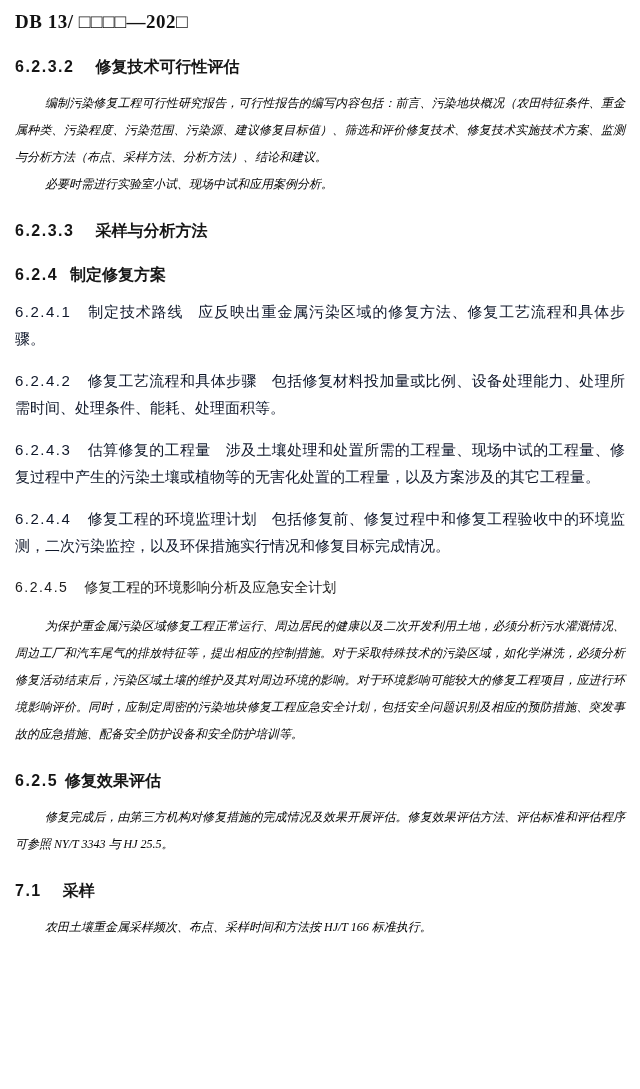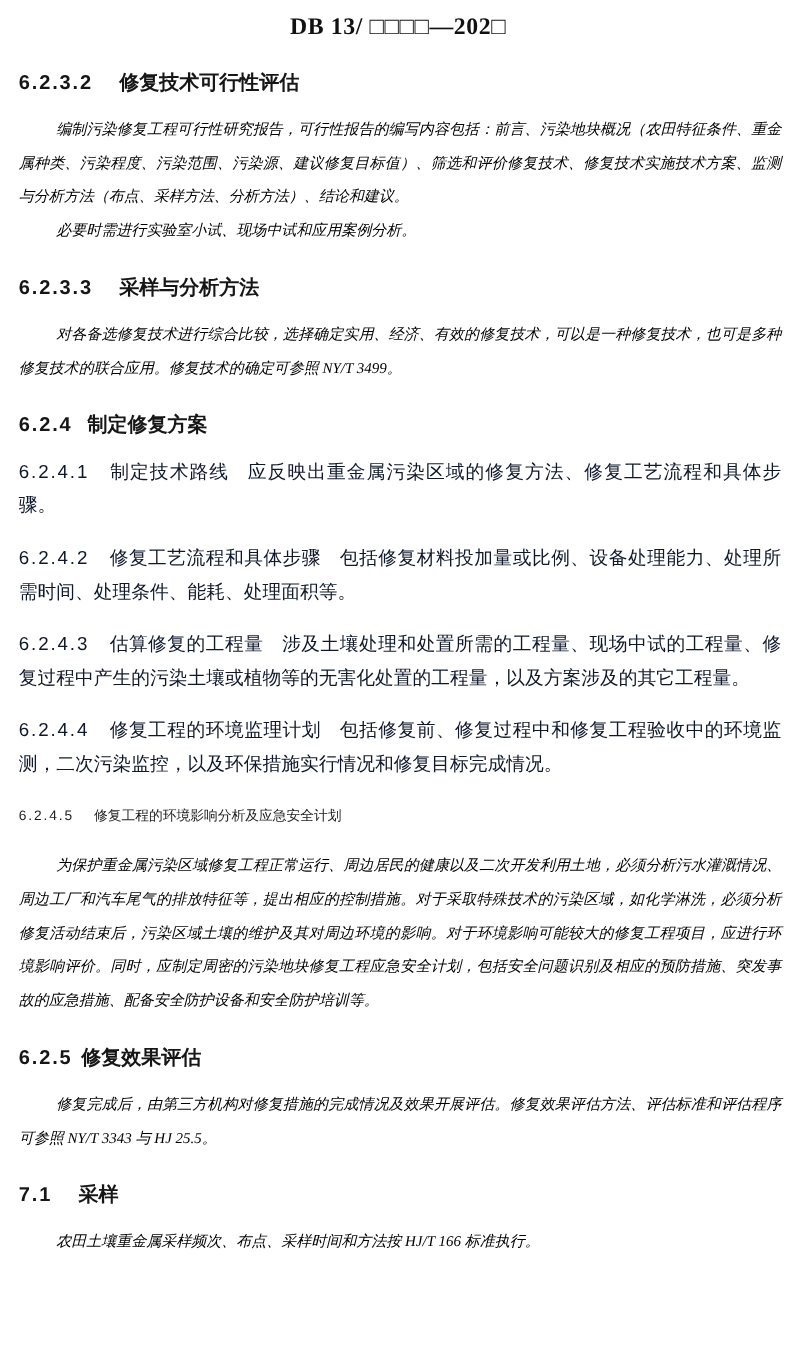--- a/index.html
+++ b/index.html
@@ -12,21 +12,21 @@
     width: 640px;
     height: 1089px;
     box-sizing: border-box;
     padding: 10px 15px 0 15px;
     overflow: hidden;
     background: #ffffff;
     color: #1c1c1c;
   }
   
   .doc-header {
-    text-align: center;
+    text-align: left;
     font-family: "Liberation Serif", "DejaVu Serif", serif;
     font-weight: bold;
     font-size: 19px;
     line-height: 24px;
     letter-spacing: 0.5px;
     color: #111111;
     margin: 0 3px 22px 0;
   }
   
   .h {
@@ -68,42 +68,41 @@
     margin-right: 16px;
   }
   .clause .ctitle {
     font-family: "Liberation Sans", "DejaVu Sans", sans-serif;
     margin-right: 15px;
   }
   
   .h-light {
     font-family: "Liberation Sans", "DejaVu Sans", sans-serif;
     font-weight: 400;
-    font-size: 11px;
+    font-size: 14px;
     line-height: 27px;
     color: #1c1c1c;
     margin: 8px 0 12px 0;
   }
   .h-light .num { letter-spacing: 1.5px; margin-right: 16px; }
 </style>
 </head>
 <body>
 
 <div class="page">
 
   <div class="doc-header">DB 13/ □□□□—202□</div>
 
   <h2 class="h"><span class="num gw">6.2.3.2</span><span>修复技术可行性评估</span></h2>
 
   <p class="para mb0">编制污染修复工程可行性研究报告，可行性报告的编写内容包括：前言、污染地块概况（农田特征条件、重金属种类、污染程度、污染范围、污染源、建议修复目标值）、筛选和评价修复技术、修复技术实施技术方案、监测与分析方法（布点、采样方法、分析方法）、结论和建议。</p>
   <p class="para">必要时需进行实验室小试、现场中试和应用案例分析。</p>
 
   <h2 class="h"><span class="num gw">6.2.3.3</span><span>采样与分析方法</span></h2>
 
-  <p class="para">对各备选修复技术进行综合比较，选择确定实用、经济、有效的修复技术，可以是一种修复技术，也可是多种修复技术的联合应用。修复技术的确定可参照 NY/T 3499。</p>
 
   <h2 class="h"><span class="num gm">6.2.4</span><span>制定修复方案</span></h2>
 
   <p class="clause"><span class="num">6.2.4.1</span><span class="ctitle">制定技术路线</span><span>应反映出重金属污染区域的修复方法、修复工艺流程和具体步骤。</span></p>
 
   <p class="clause"><span class="num">6.2.4.2</span><span class="ctitle">修复工艺流程和具体步骤</span><span>包括修复材料投加量或比例、设备处理能力、处理所需时间、处理条件、能耗、处理面积等。</span></p>
 
   <p class="clause"><span class="num">6.2.4.3</span><span class="ctitle">估算修复的工程量</span><span>涉及土壤处理和处置所需的工程量、现场中试的工程量、修复过程中产生的污染土壤或植物等的无害化处置的工程量，以及方案涉及的其它工程量。</span></p>
 
   <p class="clause"><span class="num">6.2.4.4</span><span class="ctitle">修复工程的环境监理计划</span><span>包括修复前、修复过程中和修复工程验收中的环境监测，二次污染监控，以及环保措施实行情况和修复目标完成情况。</span></p>

